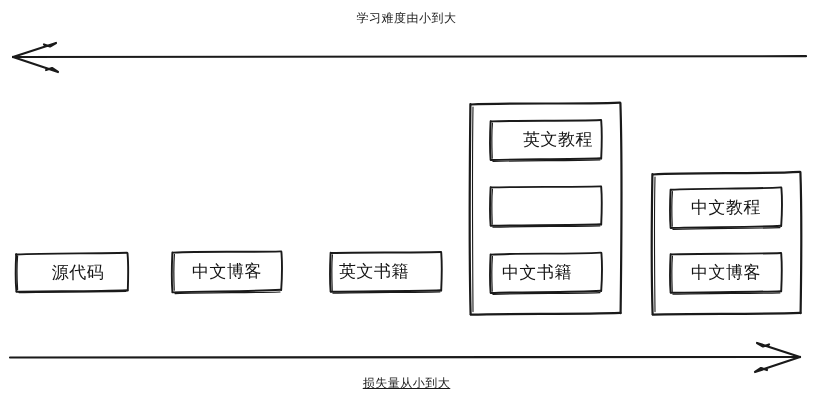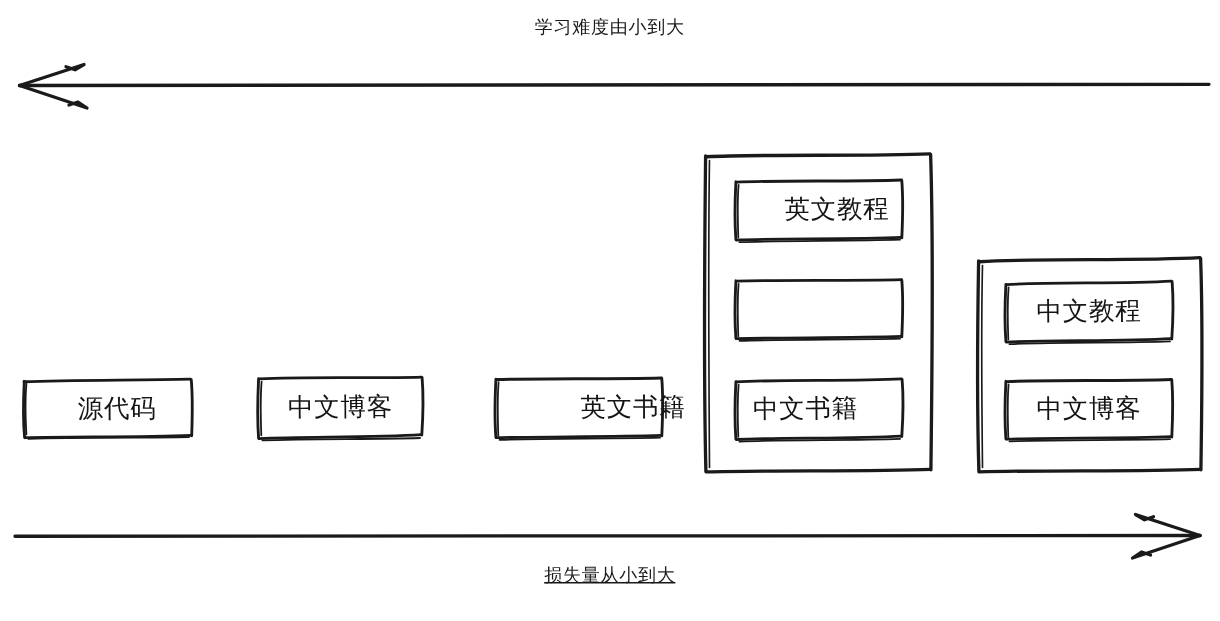--- a/index.html
+++ b/index.html
@@ -166,21 +166,21 @@
     </g>
   </svg>
 
   <div class="group-hit" style="left:470px; top:103px; width:152px; height:212px;"></div>
   <div class="group-hit" style="left:652px; top:172px; width:150px; height:143px;"></div>
 
   <div class="node" style="left:16px; top:253px; width:124px; height:39px; transform:rotate(-0.3deg);">源代码</div>
 
   <div class="node" style="left:172px; top:251px; width:110px; height:40px; transform:rotate(-0.5deg);">中文博客</div>
 
-  <div class="node" style="left:330px; top:252px; width:88px; height:39px; transform:rotate(-0.2deg);margin-left:48px;">英文书籍</div>
+  <div class="node" style="left:330px; top:252px; width:88px; height:39px; transform:rotate(-0.2deg);">英文书籍</div>
 
   <div class="node" style="left:490px; top:120px; width:136px; height:39px; transform:rotate(-0.3deg);">英文教程</div>
 
 
   <div class="node" style="left:490px; top:253px; width:94px; height:39px; transform:rotate(-0.5deg);">中文书籍</div>
 
   <div class="node" style="left:670px; top:188px; width:112px; height:39px; transform:rotate(-0.6deg);">中文教程</div>
 
   <div class="node" style="left:670px; top:253px; width:112px; height:39px; transform:rotate(-0.3deg);">中文博客</div>
 

